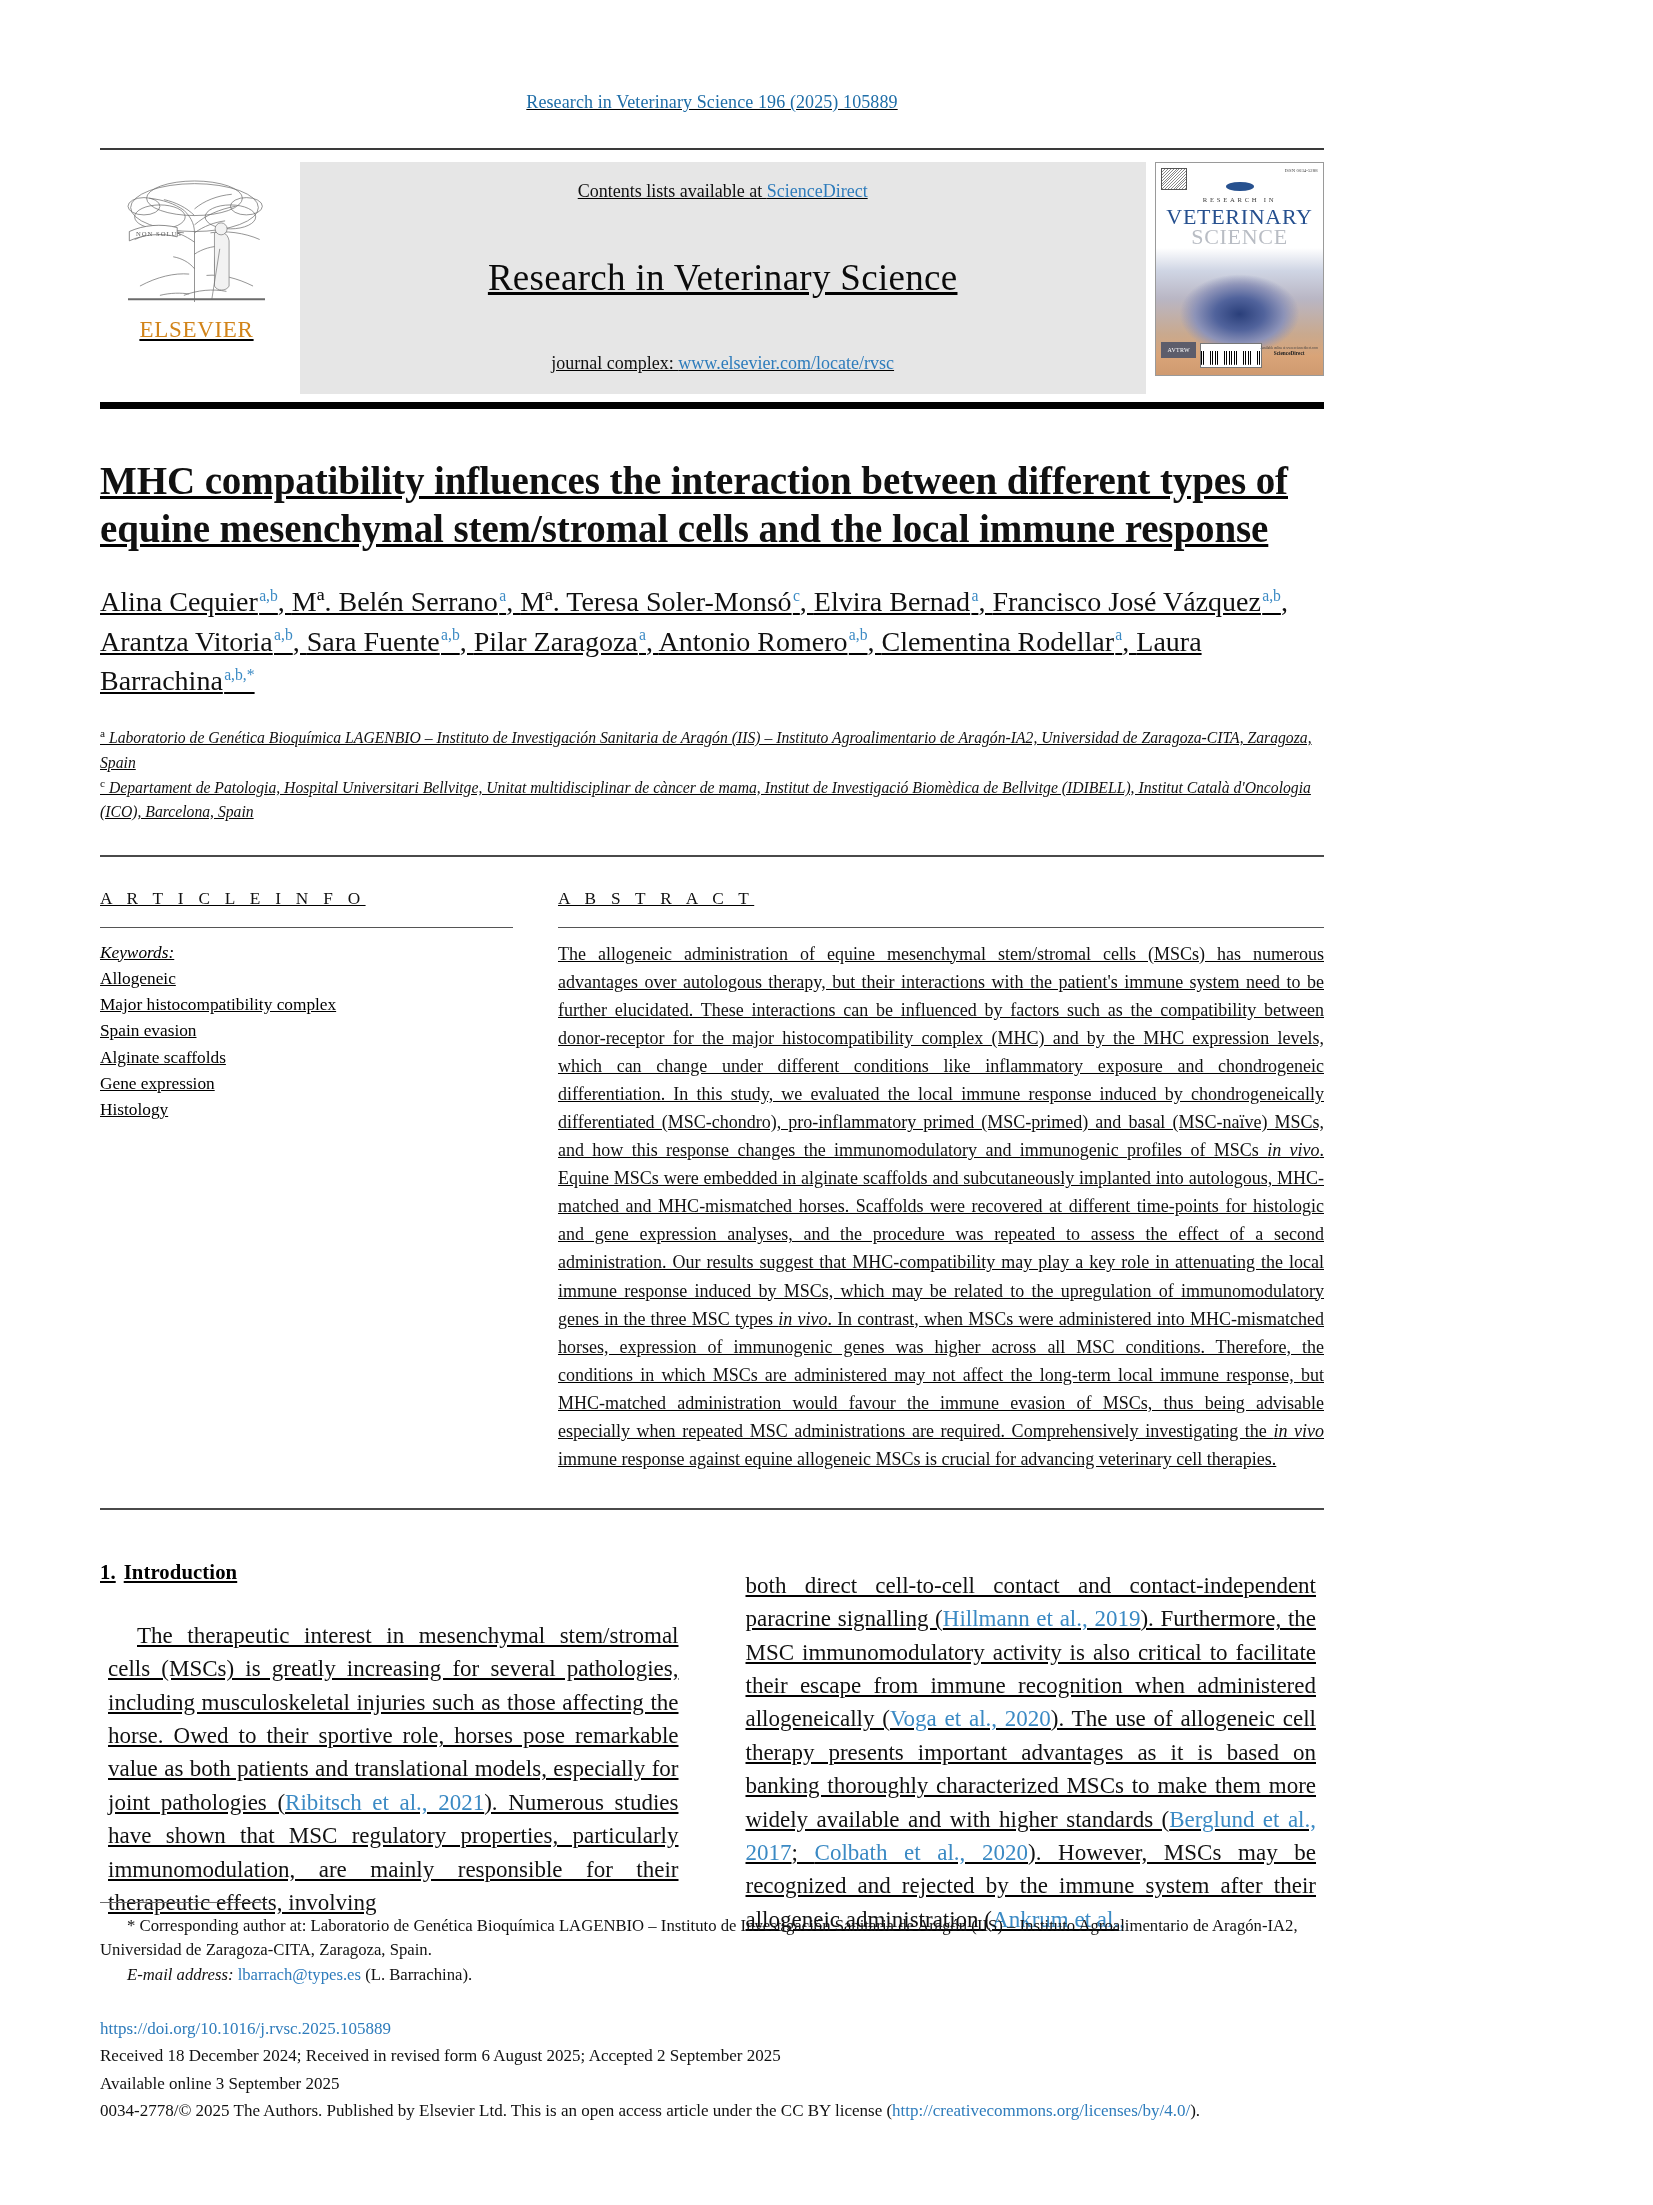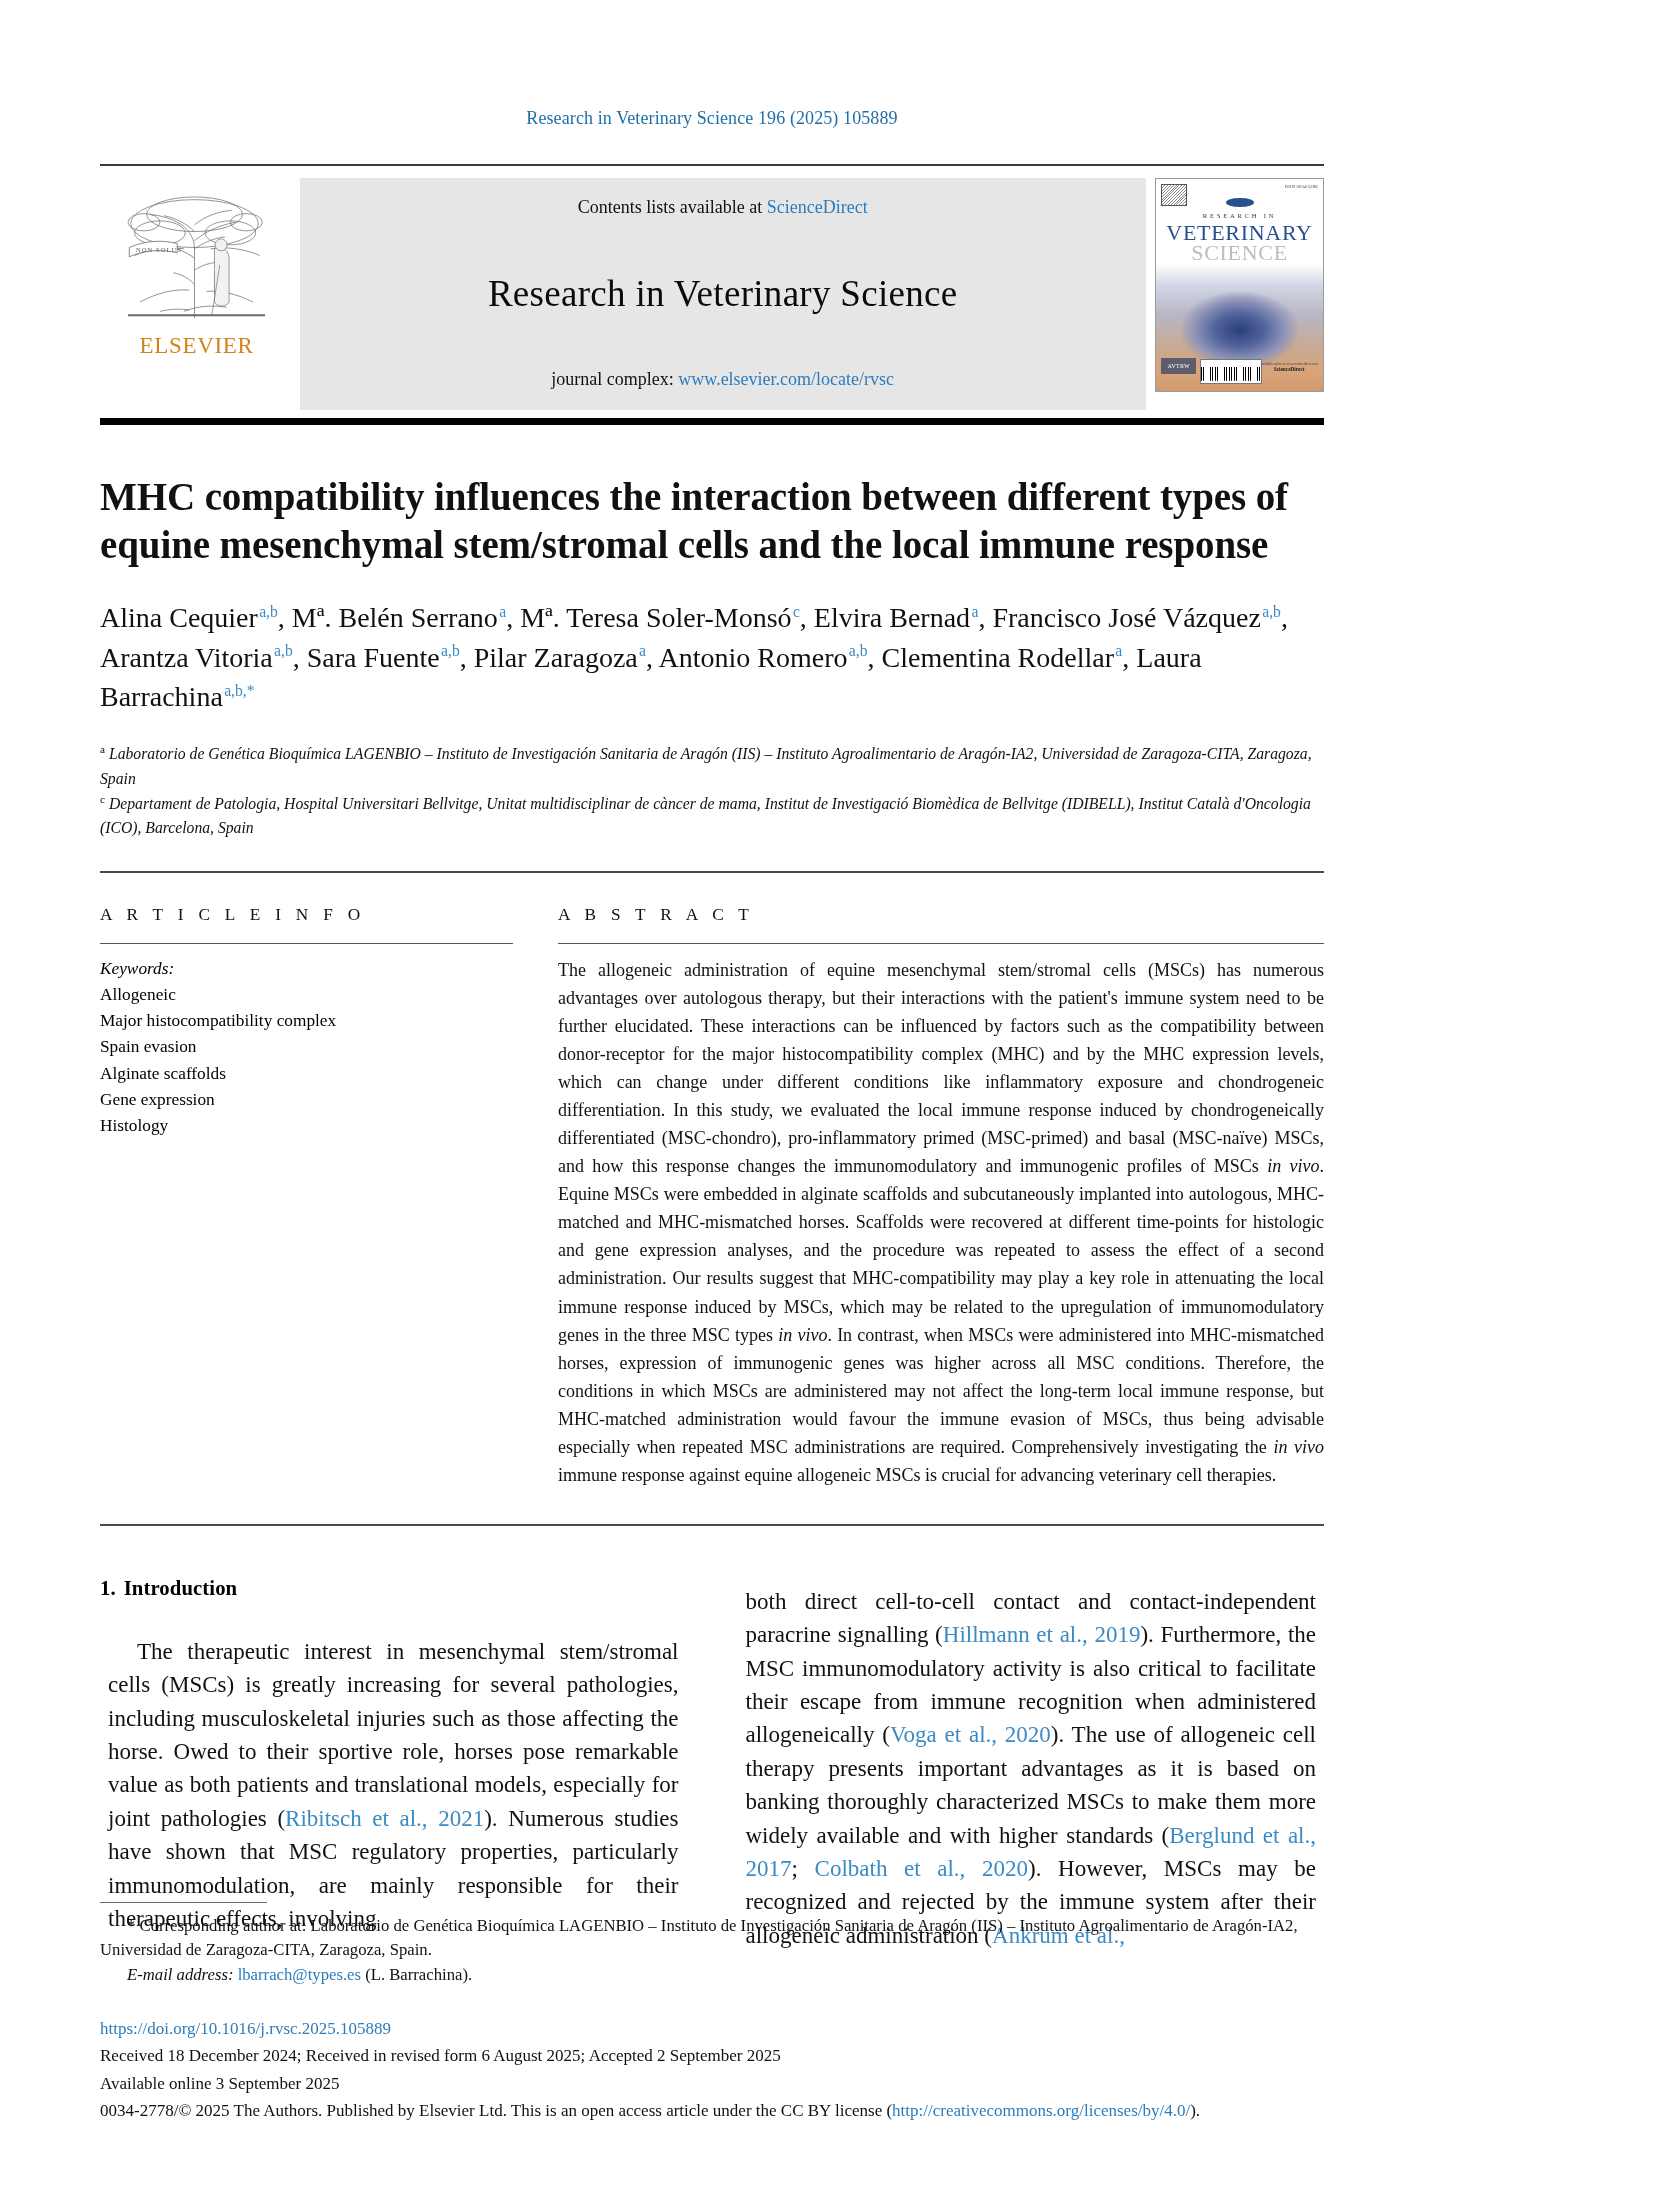--- a/index.html
+++ b/index.html
@@ -12,21 +12,22 @@
     height: 2205px;
     font-family: "Liberation Serif", "DejaVu Serif", serif;
     color: #000000;
     -webkit-font-smoothing: antialiased;
   }
   .page {
     position: relative;
     width: 1424px;
     height: 2205px;
     box-sizing: border-box;
-    padding: 16px 100px;
+    padding: 0 100px;
+    text-decoration: underline;
   }
   a, .link {
     color: #2e7cbc;
     text-decoration: none;
   }
   .blue { color: #3b8ac4; }
 
   
   .running-head {
     text-align: center;

